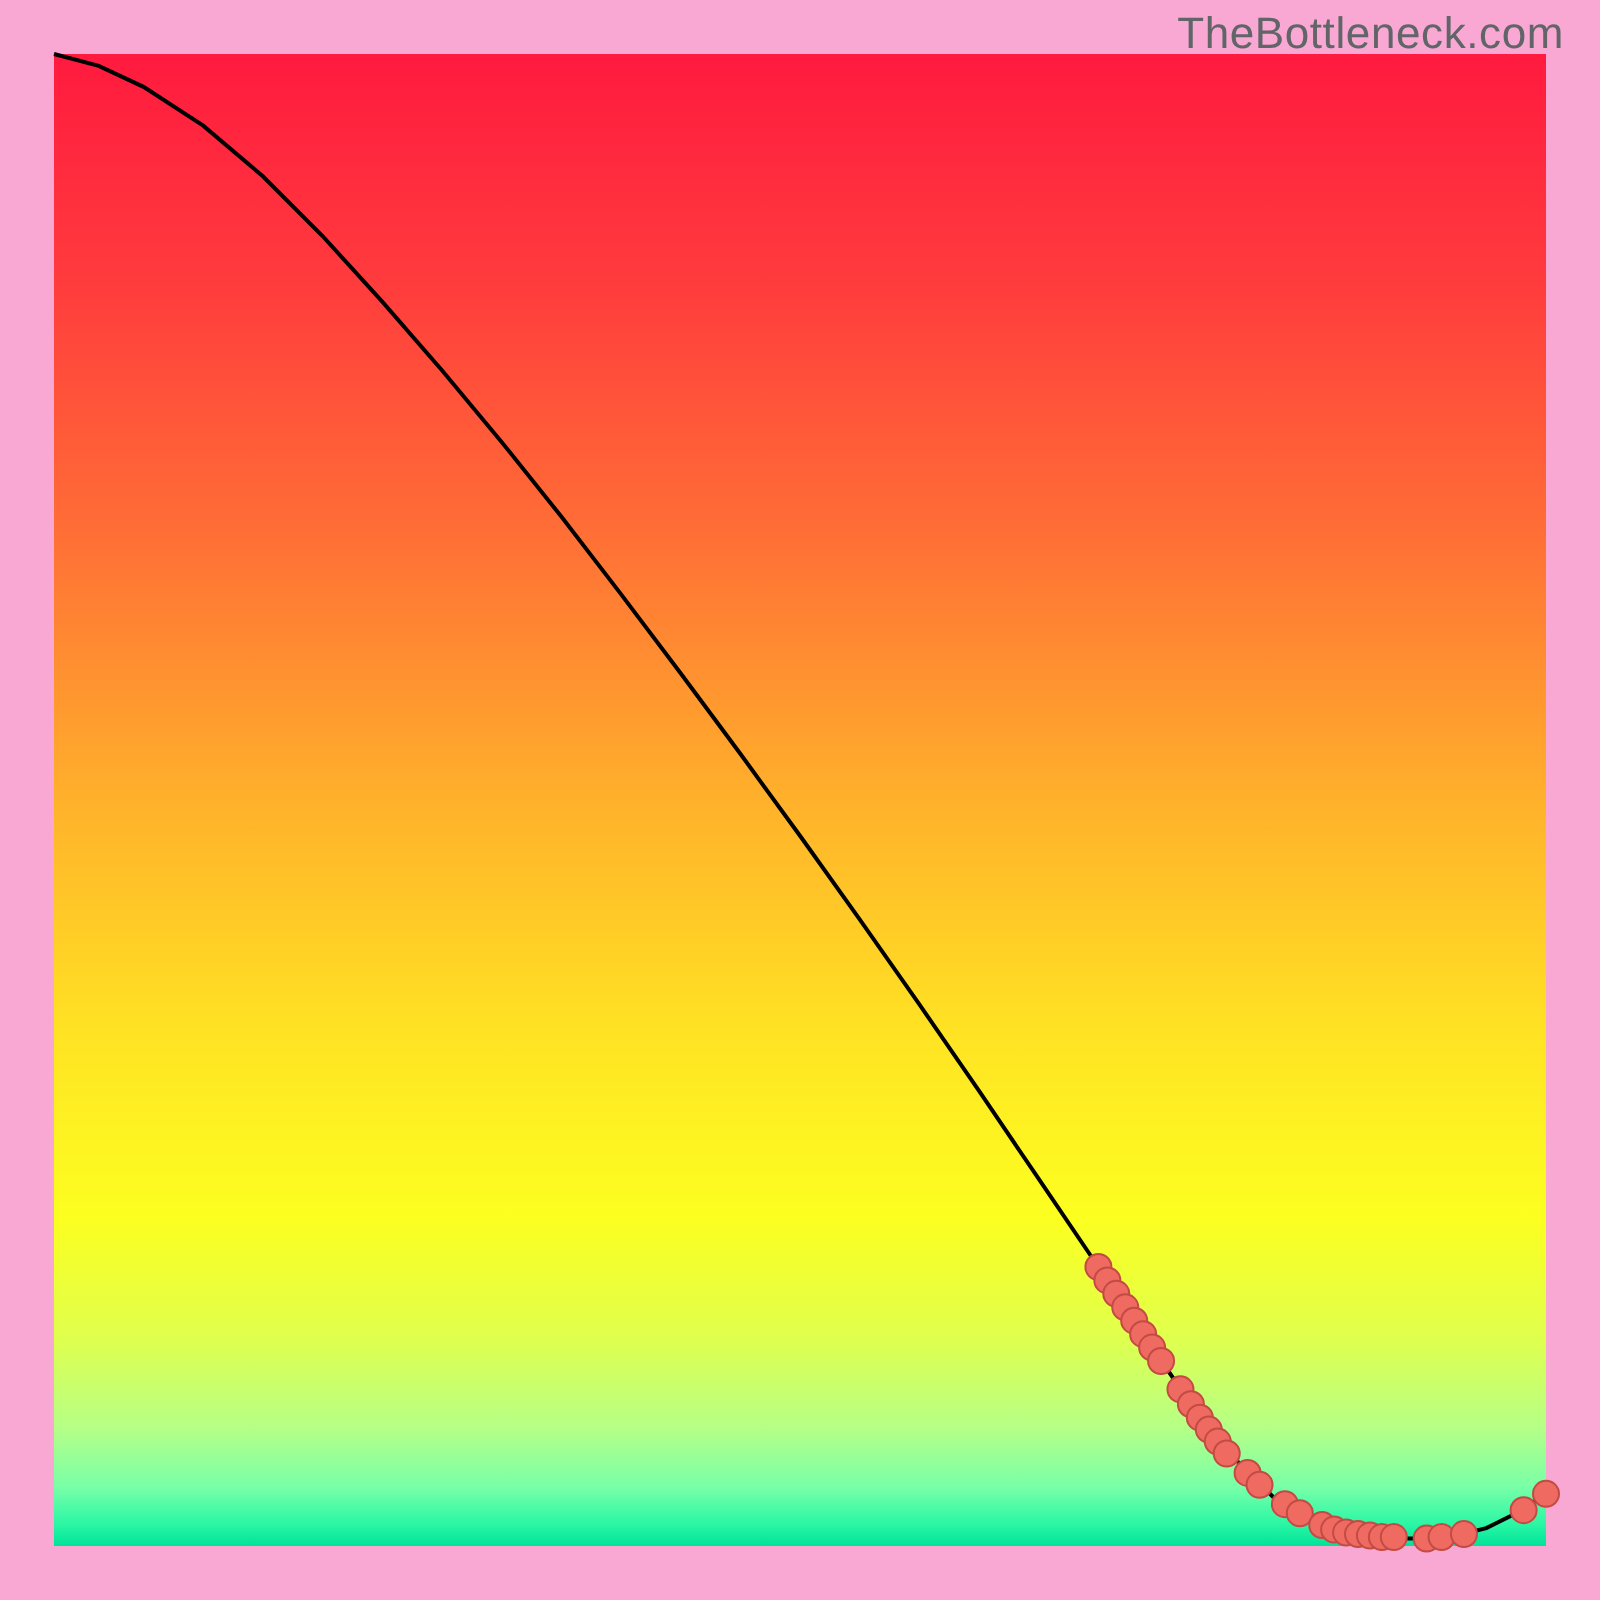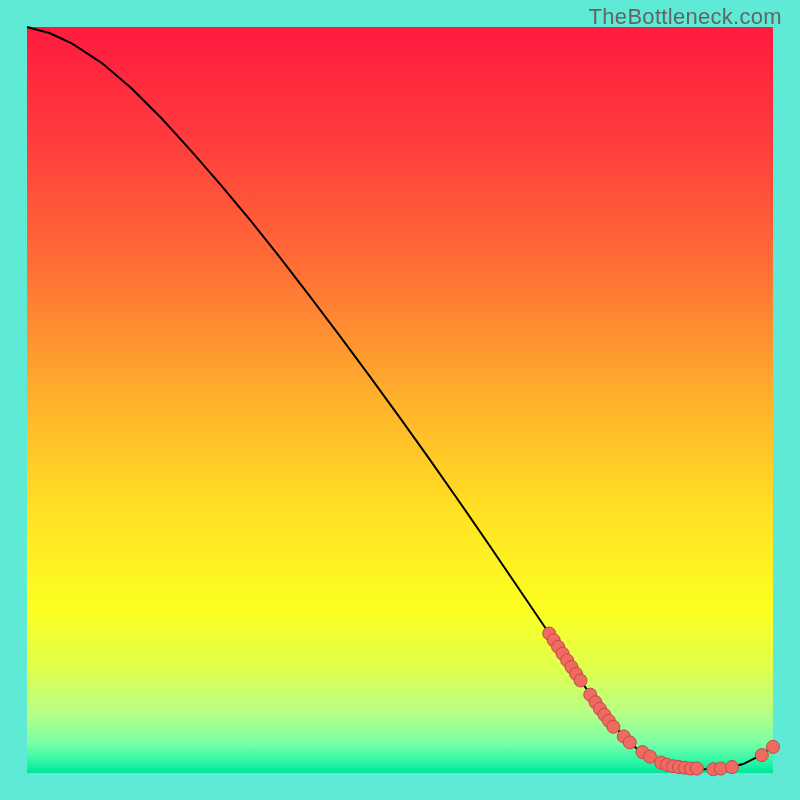--- a/index.html
+++ b/index.html
@@ -1,17 +1,17 @@
 <!DOCTYPE html>
 <html><head>
 <meta charset="utf-8">
 <style>
   * { margin: 0; padding: 0; box-sizing: border-box; }
   html, body { width: 800px; height: 800px; overflow: hidden; background: #000; font-family: Arial, sans-serif; }
-  .frame { position: relative; width: 800px; height: 800px; background: #5eead4; }
+  .frame { position: relative; width: 800px; height: 800px; background: #f9a8d4; }
   .watermark { position: absolute; top: 4px; right: 18px; color: #626568; font-size: 22px; font-weight: 500; letter-spacing: 0.3px; }
   .plot-area { position: absolute; left: 27px; top: 27px; width: 746px; height: 746px; }
   .gradient-bg { position: absolute; inset: 0; }
   svg.curve { position: absolute; inset: 0; width: 100%; height: 100%; overflow: visible; }
 </style>
 </head>
 <body>
 <div class="frame">
   <div class="watermark">TheBottleneck.com</div>
   <div class="plot-area">

